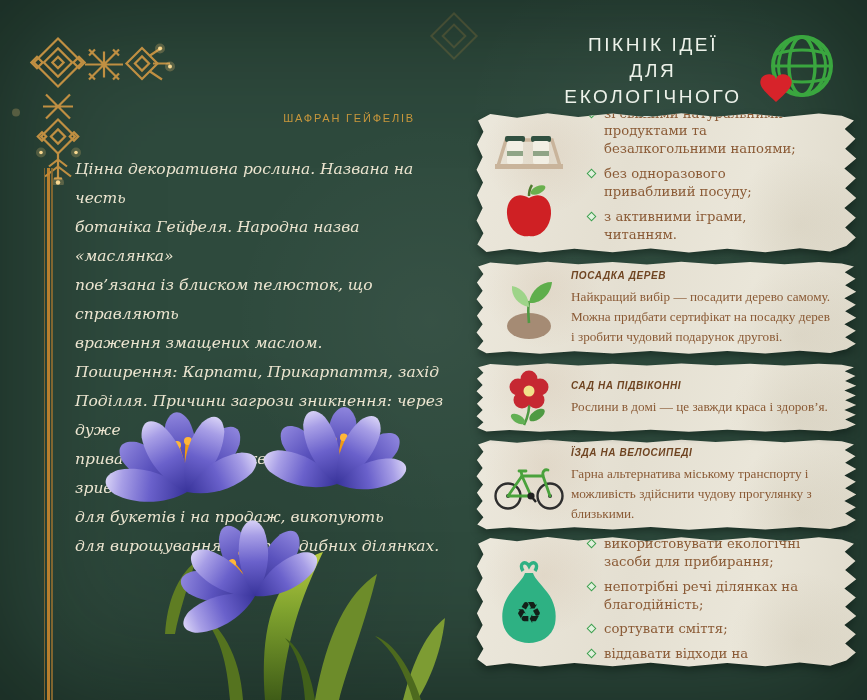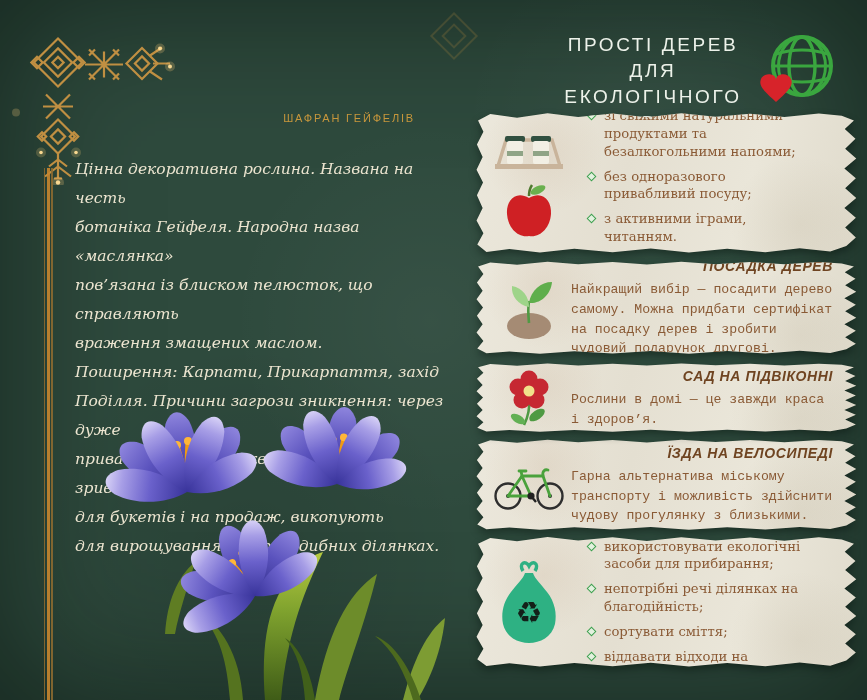--- a/index.html
+++ b/index.html
@@ -60,26 +60,26 @@
       26% 97%, 17% 99.6%, 9% 97.2%, 3% 99.3%,
       0.6% 94%, 2.2% 86%, 0.4% 77%, 2% 68%, 0.5% 59%, 2.1% 50%, 0.4% 41%, 2% 32%,
       0.5% 23%, 2.2% 14%);
     display:flex;align-items:center;
     box-sizing:border-box;padding:10px 24px 10px 12px;
   }
   .icon-col{width:84px;flex-shrink:0;display:flex;flex-direction:column;
     align-items:center;justify-content:center;gap:10px;}
   .card-content{flex:1;padding-top:2px;}
   .card-title{
-    color:#6f4421;font-size:14px;font-style:italic;font-weight:600;
-    letter-spacing:.6px;margin:0 0 6px 0;text-align:right;
+    color:#6f4421;font-size:10px;font-style:italic;font-weight:600;
+    letter-spacing:.6px;margin:0 0 6px 0;
   }
   .card-body{
     color:#8a5a35;font-size:13.2px;line-height:1.5;
-    font-family:Liberation Mono, monospace;margin:0;
+    font-family:Liberation Serif, serif;margin:0;
   }
   ul.bullets{list-style:none;margin:16px;padding:0;}
   ul.bullets li{
     position:relative;padding-left:17px;margin:0 0 7px 0;
     color:#8a5a35;font-size:13.2px;line-height:1.35;
     font-family:"DejaVu Serif",serif;
   }
   ul.bullets li::before{
     content:"";position:absolute;left:1px;top:5px;width:5px;height:5px;
     border:1.6px solid #3f9e4e;background:#e3f1df;transform:rotate(45deg);
@@ -253,21 +253,21 @@
           <circle cx="13" cy="-39" r="4"></circle>
       </g>
       <use href="#petal" fill="url(#pet)" transform="rotate(-95) scale(1.02)"></use>
       <use href="#petal" fill="url(#pet)" transform="rotate(-38)"></use>
       <use href="#petal" fill="url(#pet)" transform="rotate(16)"></use>
       <use href="#petal" fill="url(#pet)" transform="rotate(75) scale(.96)"></use>
     </g>
   </svg>
 
   <div class="eco-heading">
-    <div>ПРОСТІ ДЕРЕВ</div>
+    <div>ПІКНІК ІДЕЇ</div>
     <div>ДЛЯ ЕКОЛОГІЧНОГО</div>
     <div>ДОЗВІЛЛЯ</div>
   </div>
 
   <div class="globe-wrap">
     <svg width="88" height="84" viewBox="0 0 88 84">
       <g stroke="#3aa63f" fill="none">
         <circle cx="50" cy="38" r="29" stroke-width="4"></circle>
         <ellipse cx="50" cy="38" rx="13" ry="29" stroke-width="3.4"></ellipse>
         <ellipse cx="50" cy="38" rx="23.5" ry="29" stroke-width="3"></ellipse>

